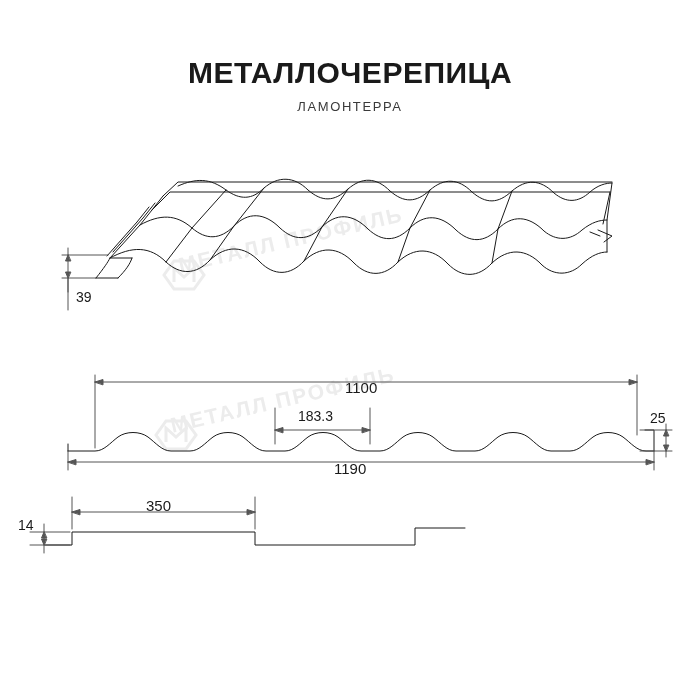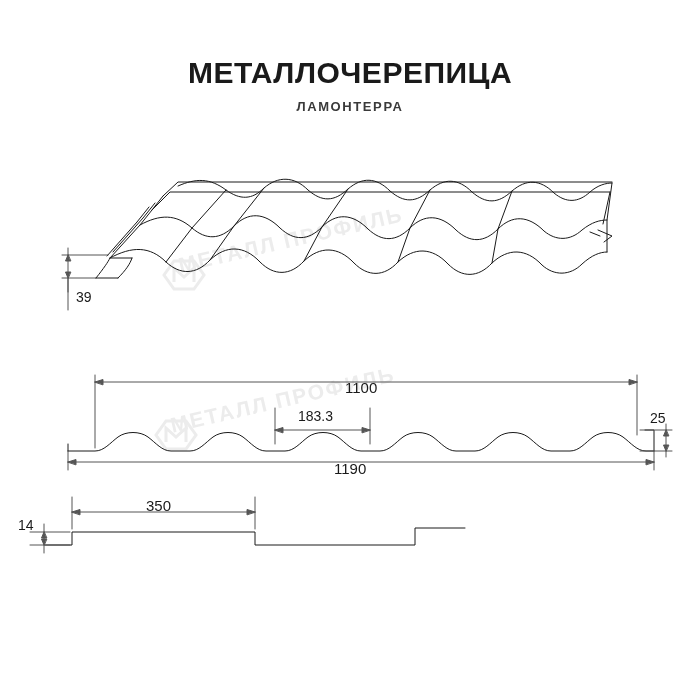--- a/index.html
+++ b/index.html
@@ -30,21 +30,21 @@
   .title {
     font-size: 30px;
     font-weight: bold;
     letter-spacing: 0.5px;
     color: #1a1a1a;
     line-height: 1.1;
     margin: 0;
   }
   .subtitle {
     font-size: 13px;
-    font-weight: bold;
+    font-weight: normal;
     letter-spacing: 1.6px;
     color: #3a3a3a;
     margin-top: 10px;
   }
   .drawing {
     position: absolute;
     left: 0;
     top: 0;
     width: 700px;
     height: 700px;

